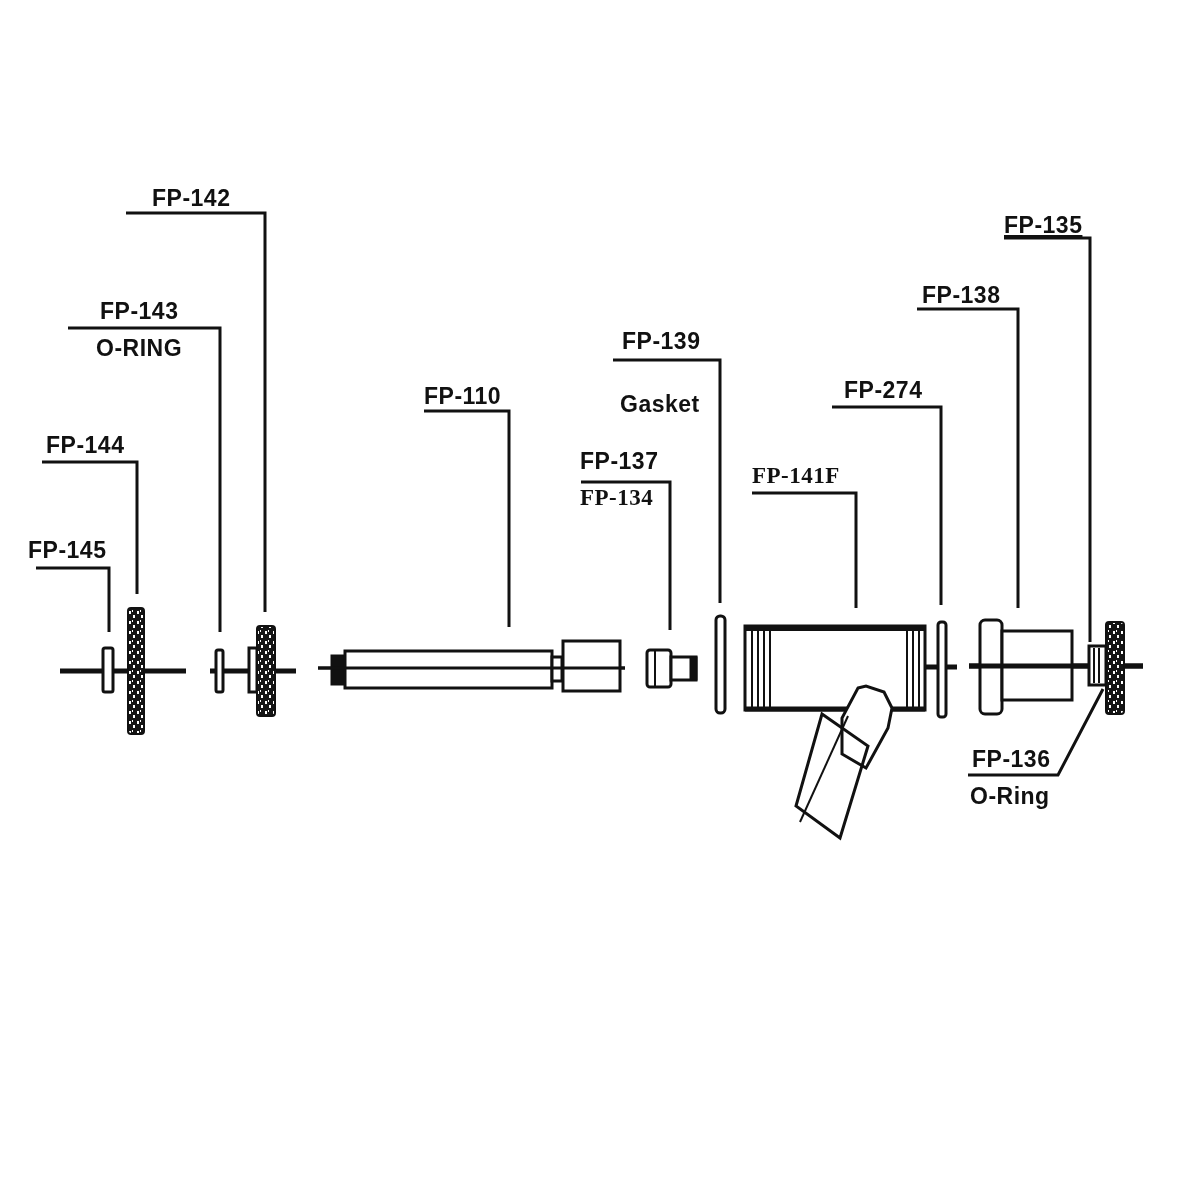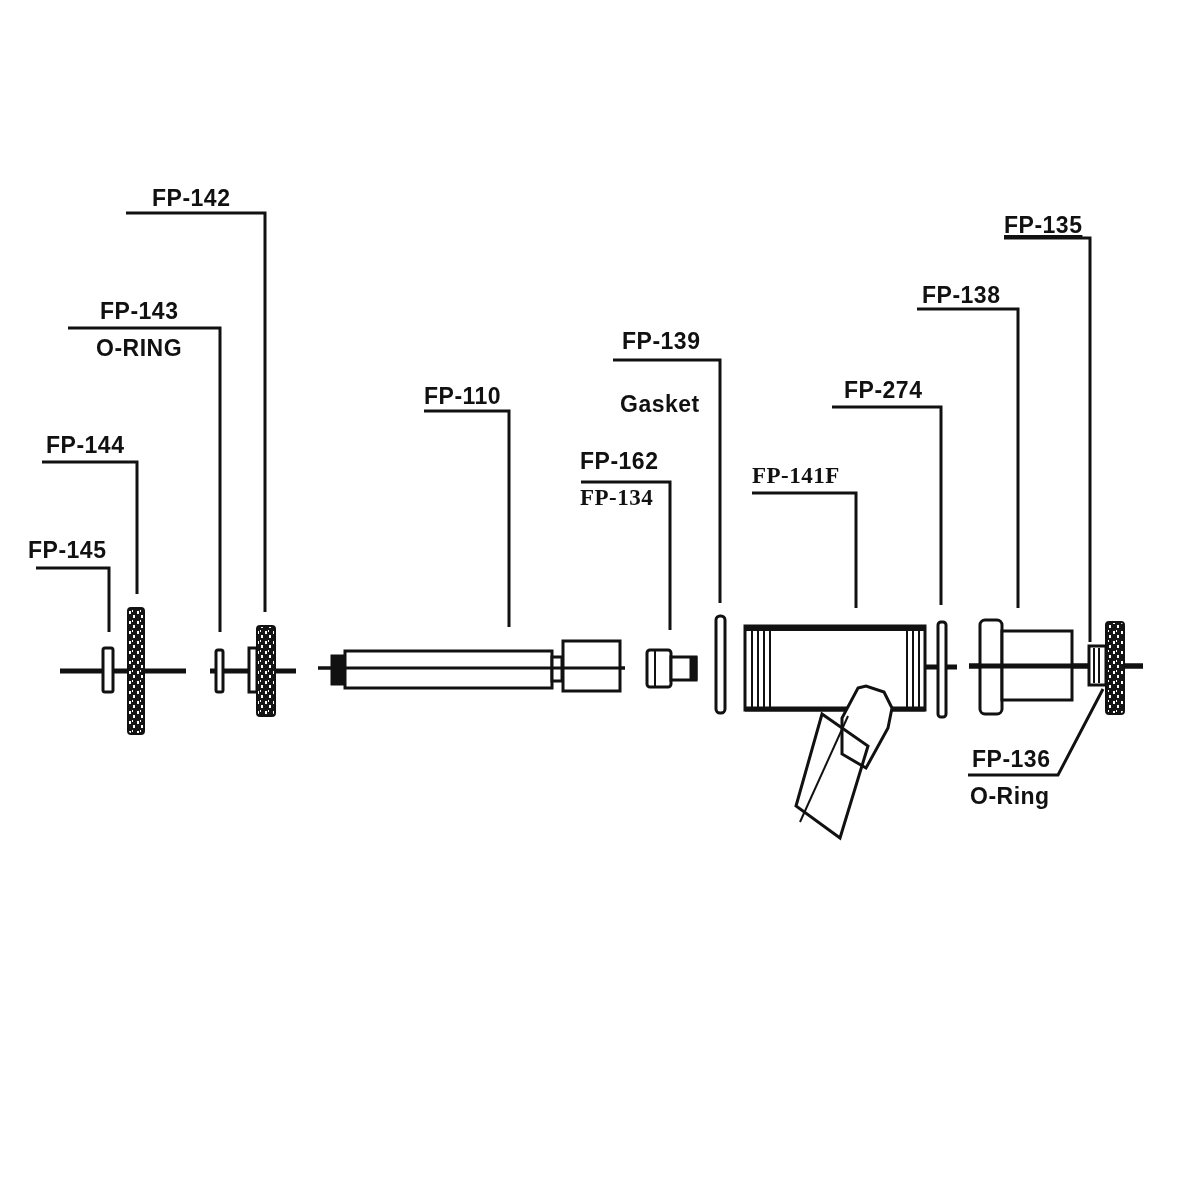--- a/index.html
+++ b/index.html
@@ -116,20 +116,20 @@
 </svg>
 
 <div class="lbl" style="left:152px; top:187px;">FP-142</div>
 <div class="lbl" style="left:100px; top:300px;">FP-143</div>
 <div class="lbl" style="left:96px; top:337px;">O-RING</div>
 <div class="lbl" style="left:46px; top:434px;">FP-144</div>
 <div class="lbl" style="left:28px; top:539px;">FP-145</div>
 <div class="lbl" style="left:424px; top:385px;">FP-110</div>
 <div class="lbl" style="left:622px; top:330px;">FP-139</div>
 <div class="lbl" style="left:620px; top:384px;margin-top:9px;">Gasket</div>
-<div class="lbl" style="left:580px; top:450px;">FP-162</div>
+<div class="lbl" style="left:580px; top:450px;">FP-137</div>
 <div class="lbl" style="left:580px; top:486px;font-family:Liberation Serif, serif;">FP-134</div>
 <div class="lbl" style="left:752px; top:464px;font-family:Liberation Serif, serif;">FP-141F</div>
 <div class="lbl" style="left:844px; top:379px;">FP-274</div>
 <div class="lbl" style="left:922px; top:284px;">FP-138</div>
 <div class="lbl" style="left:1004px; top:214px;text-decoration:underline;">FP-135</div>
 <div class="lbl" style="left:972px; top:748px;">FP-136</div>
 <div class="lbl" style="left:970px; top:785px;">O-Ring</div>
 
 </body></html>

